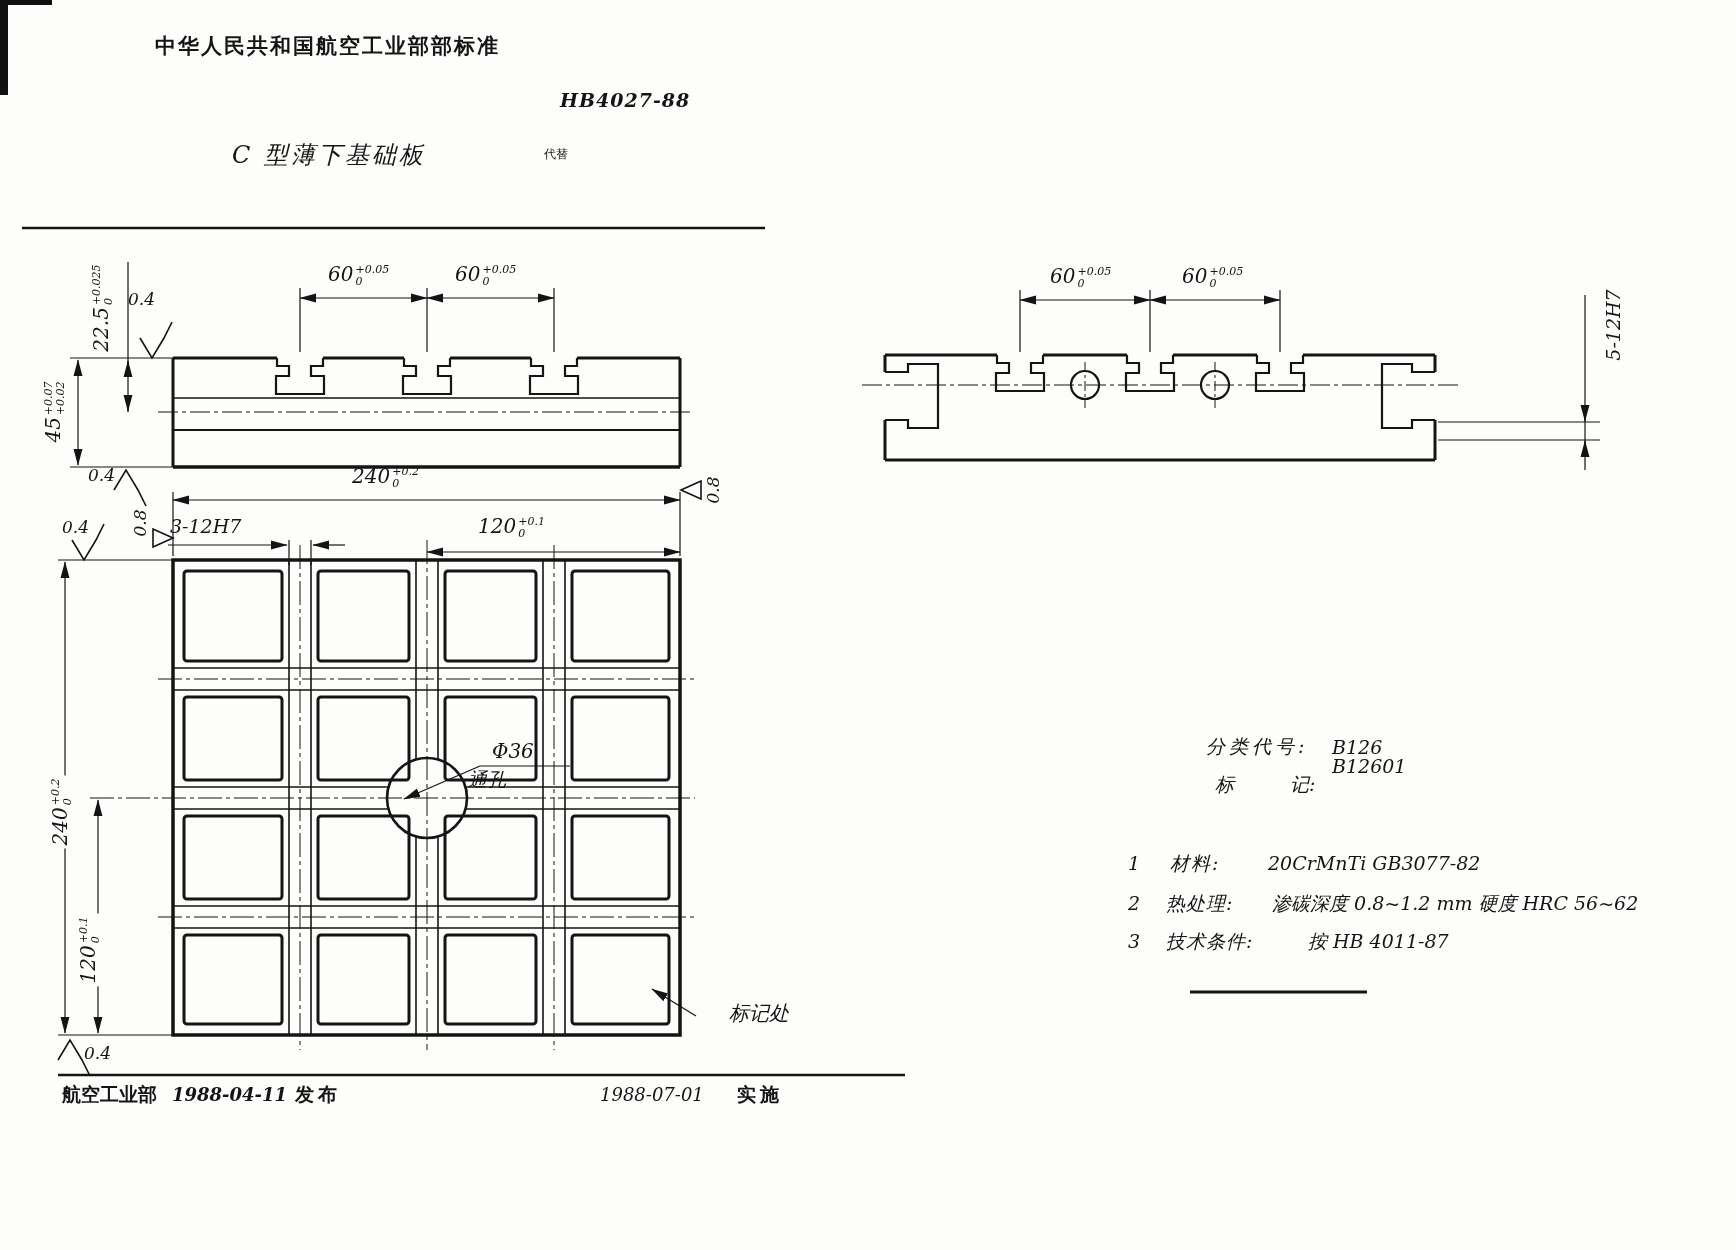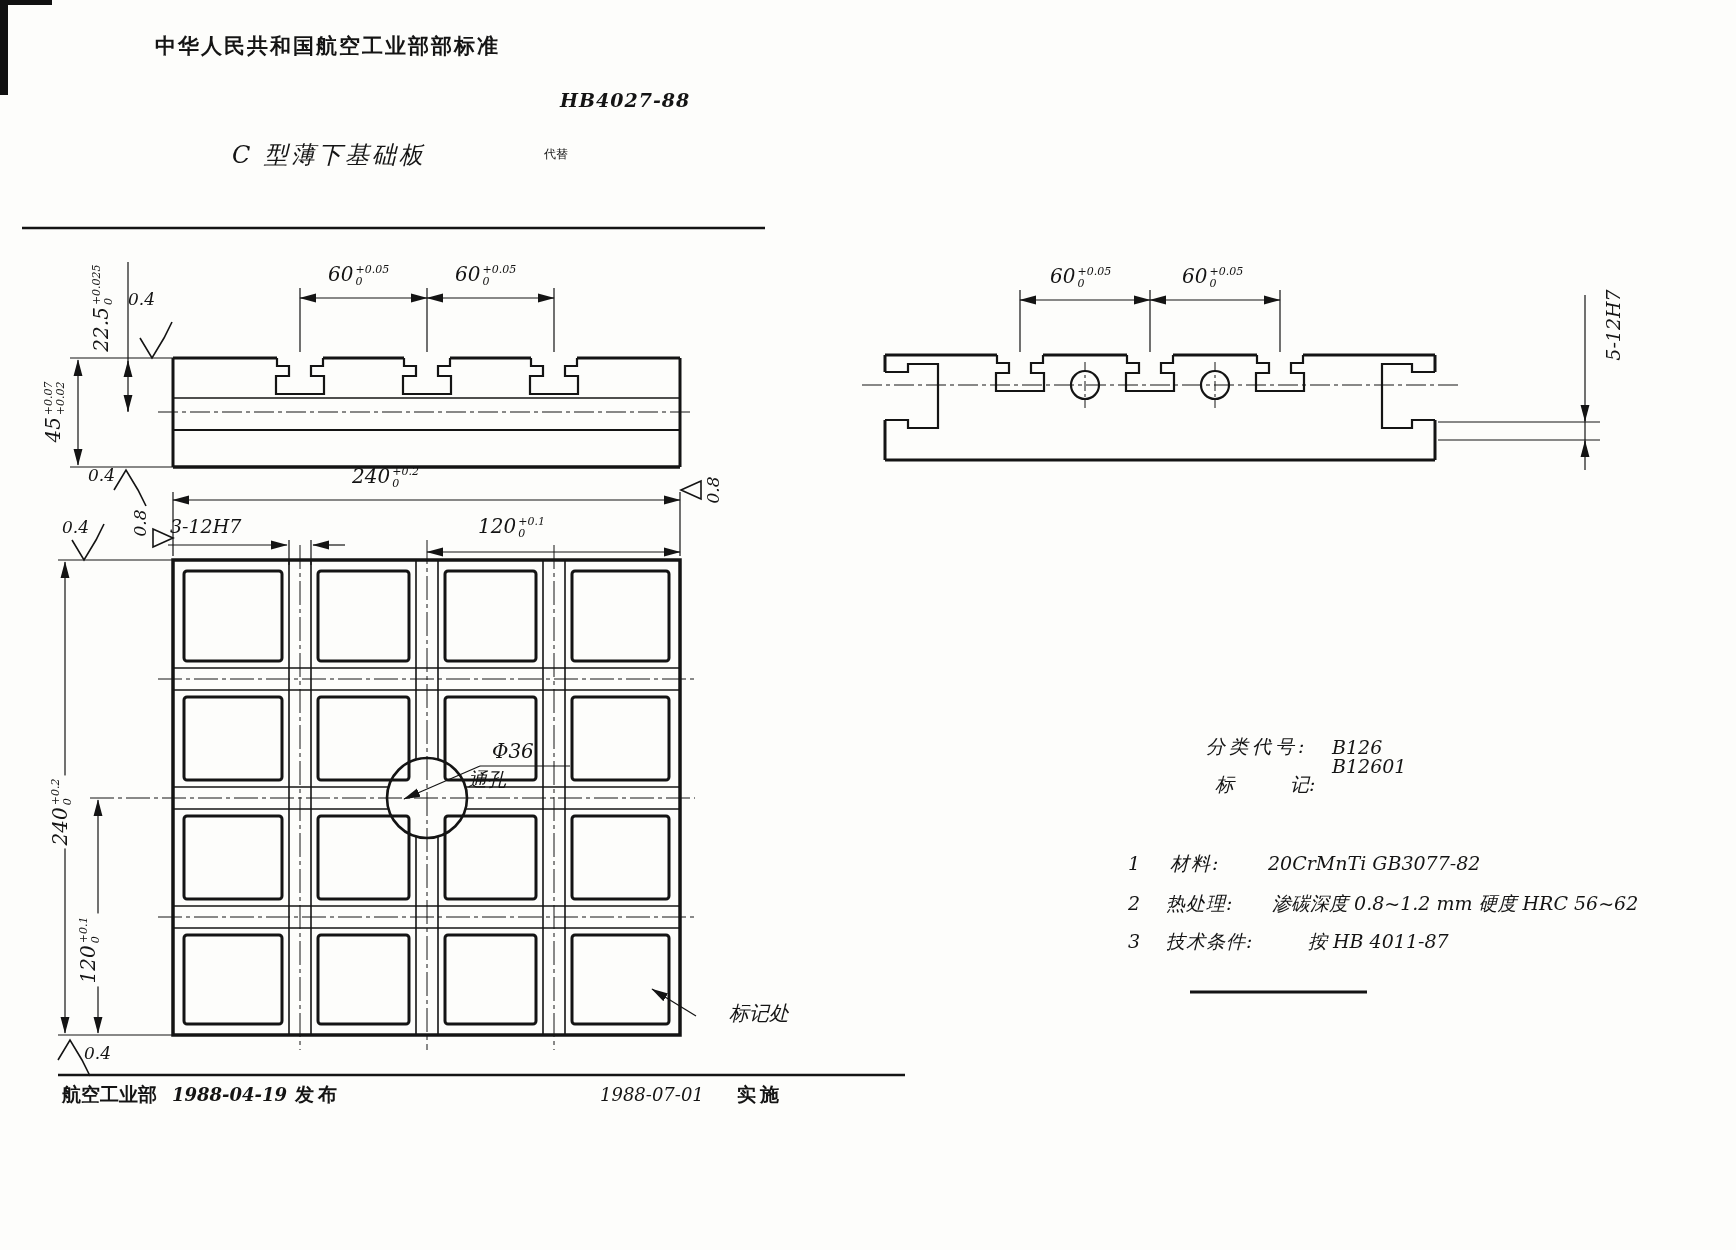--- a/index.html
+++ b/index.html
@@ -292,18 +292,18 @@
 
   <div class="t hw" style="left:1128px;top:893px;font-size:19px;">2</div>
   <div class="t hw" style="left:1166px;top:893px;font-size:19px;letter-spacing:1px;">热处理:</div>
   <div class="t hw" style="left:1272px;top:893px;font-size:19px;">渗碳深度 0.8~1.2 mm  硬度 HRC 56~62</div>
 
   <div class="t hw" style="left:1128px;top:931px;font-size:19px;">3</div>
   <div class="t hw" style="left:1166px;top:931px;font-size:19px;letter-spacing:1px;">技术条件:</div>
   <div class="t hw" style="left:1300px;top:931px;font-size:19px;margin-left:8px;">按 HB 4011-87</div>
 
   <div class="t bold" style="left:62px;top:1084px;font-size:19px;">航空工业部</div>
-  <div class="t hw bold" style="left:172px;top:1085px;font-size:18px;">1988-04-19</div>
+  <div class="t hw bold" style="left:172px;top:1085px;font-size:18px;">1988-04-11</div>
   <div class="t bold" style="left:295px;top:1084px;font-size:19px;letter-spacing:4px;">发布</div>
   <div class="t hw" style="left:600px;top:1085px;font-size:18px;">1988-07-01</div>
   <div class="t bold" style="left:737px;top:1084px;font-size:19px;letter-spacing:4px;">实施</div>
 
 </div>
 
 </body></html>

